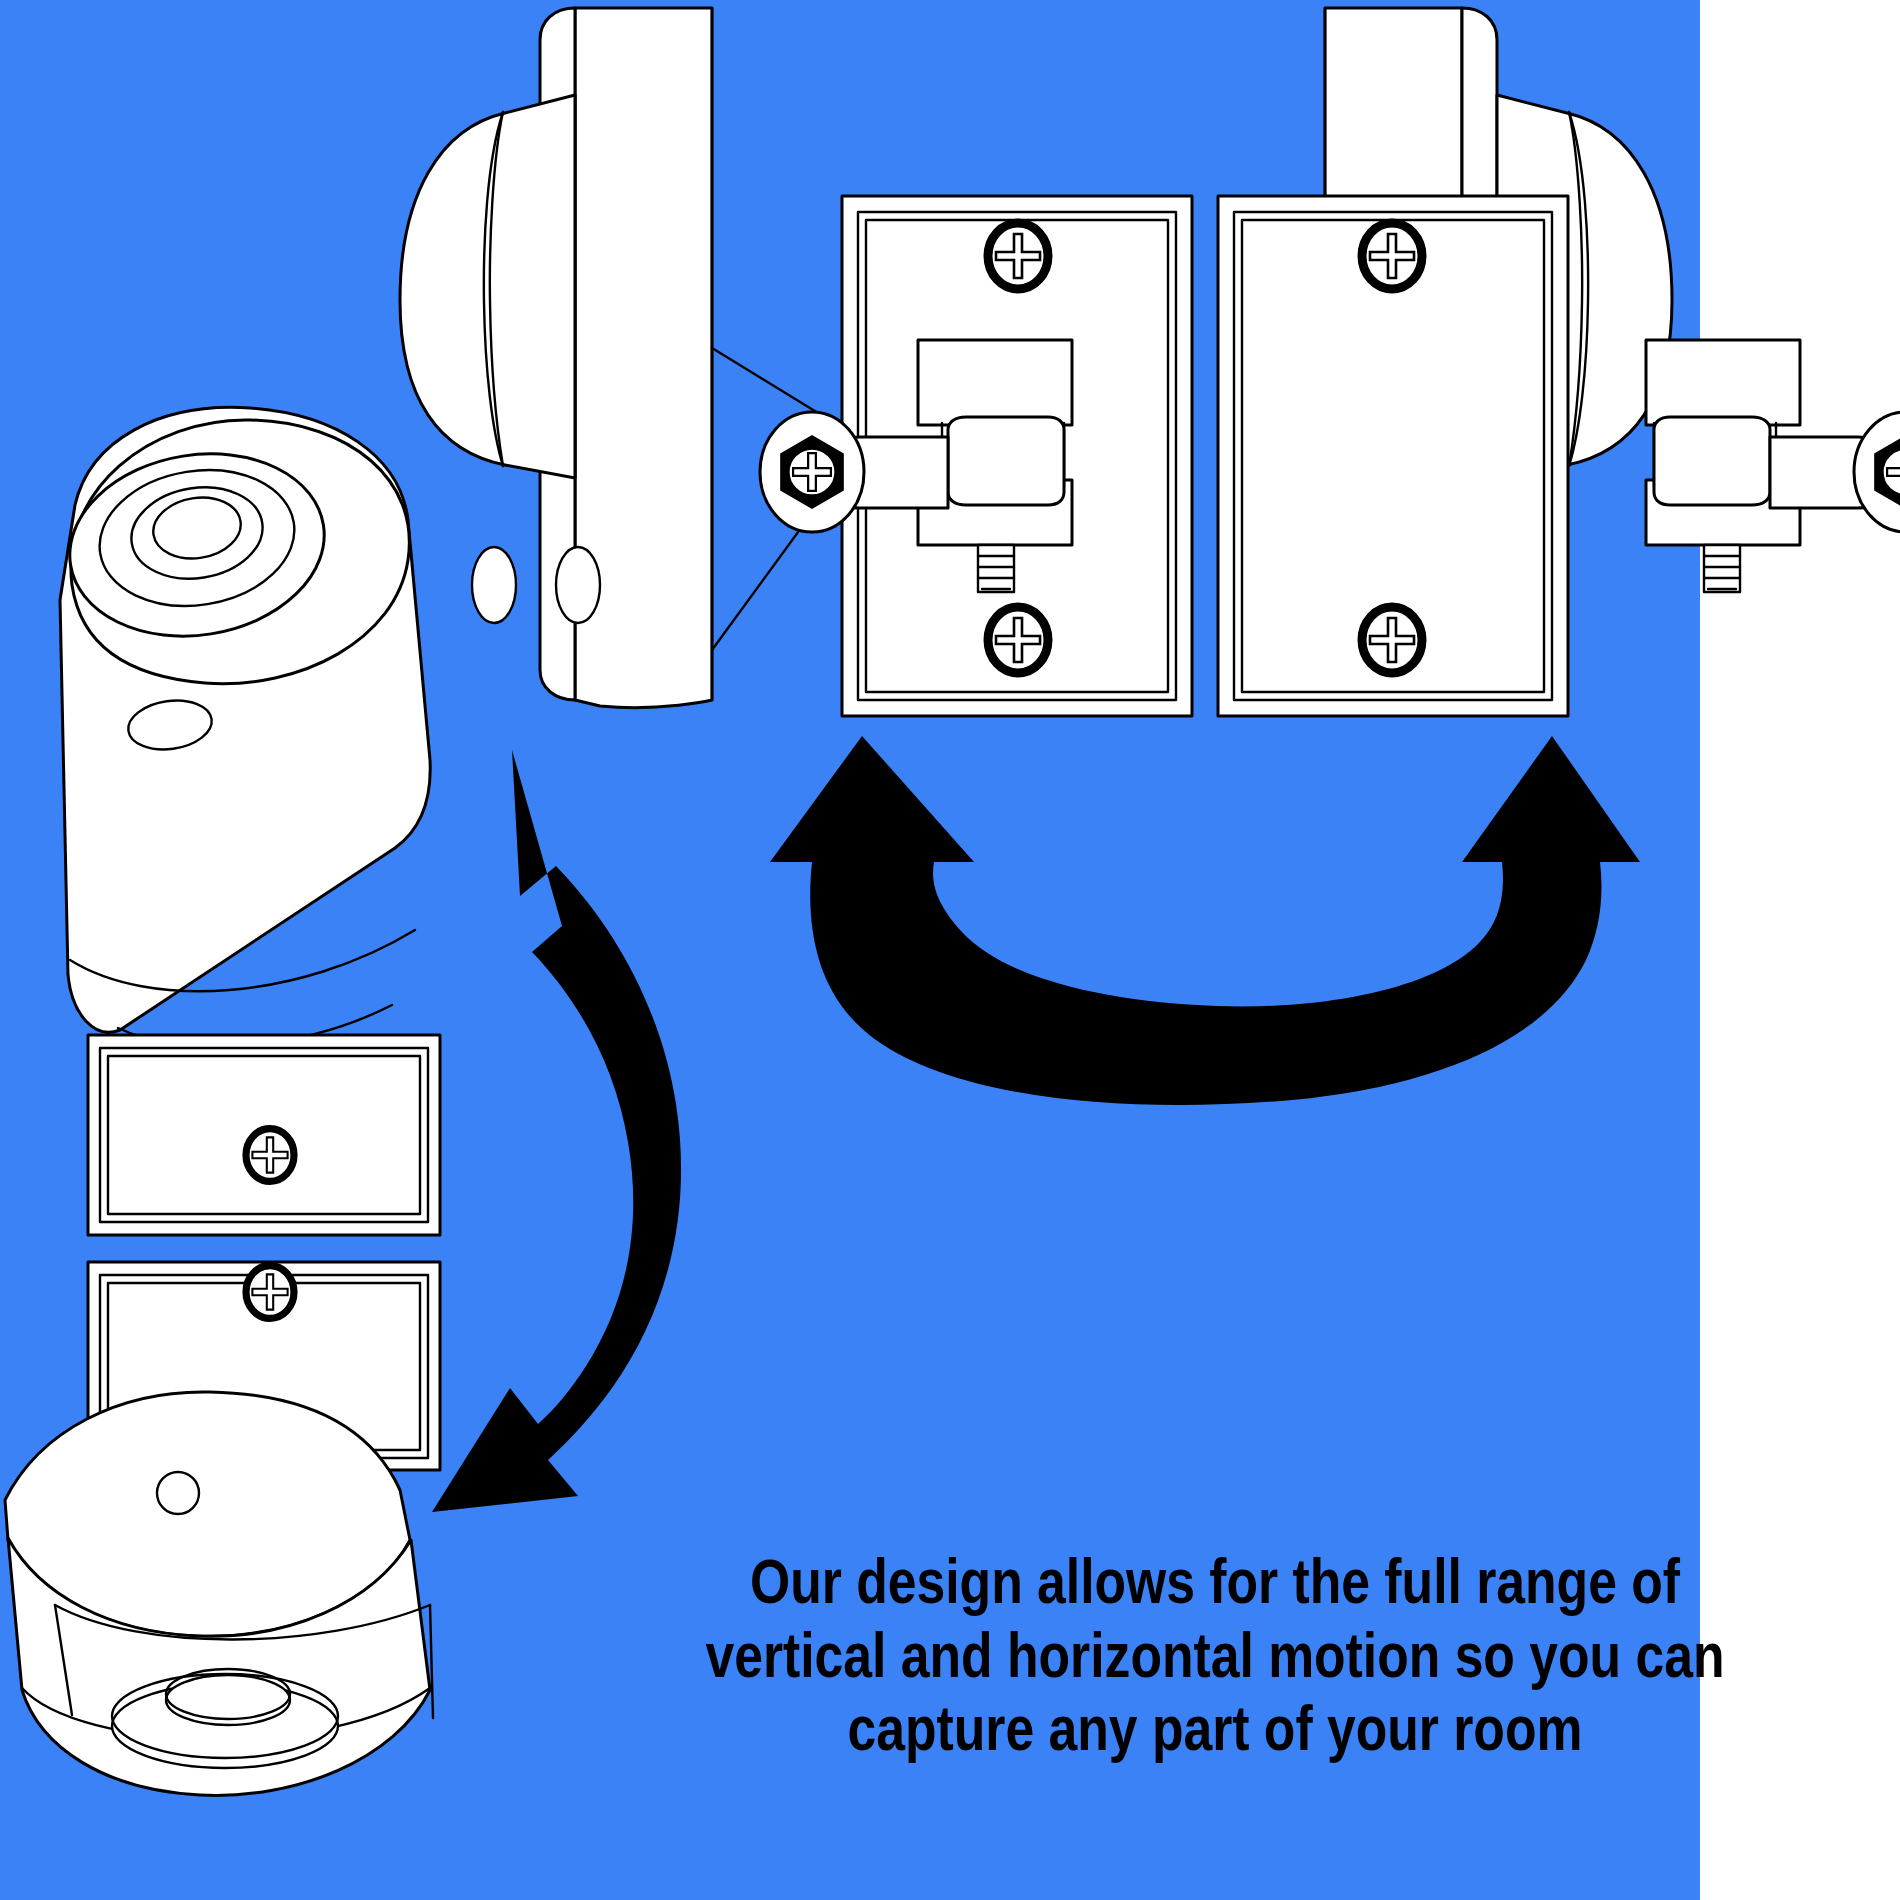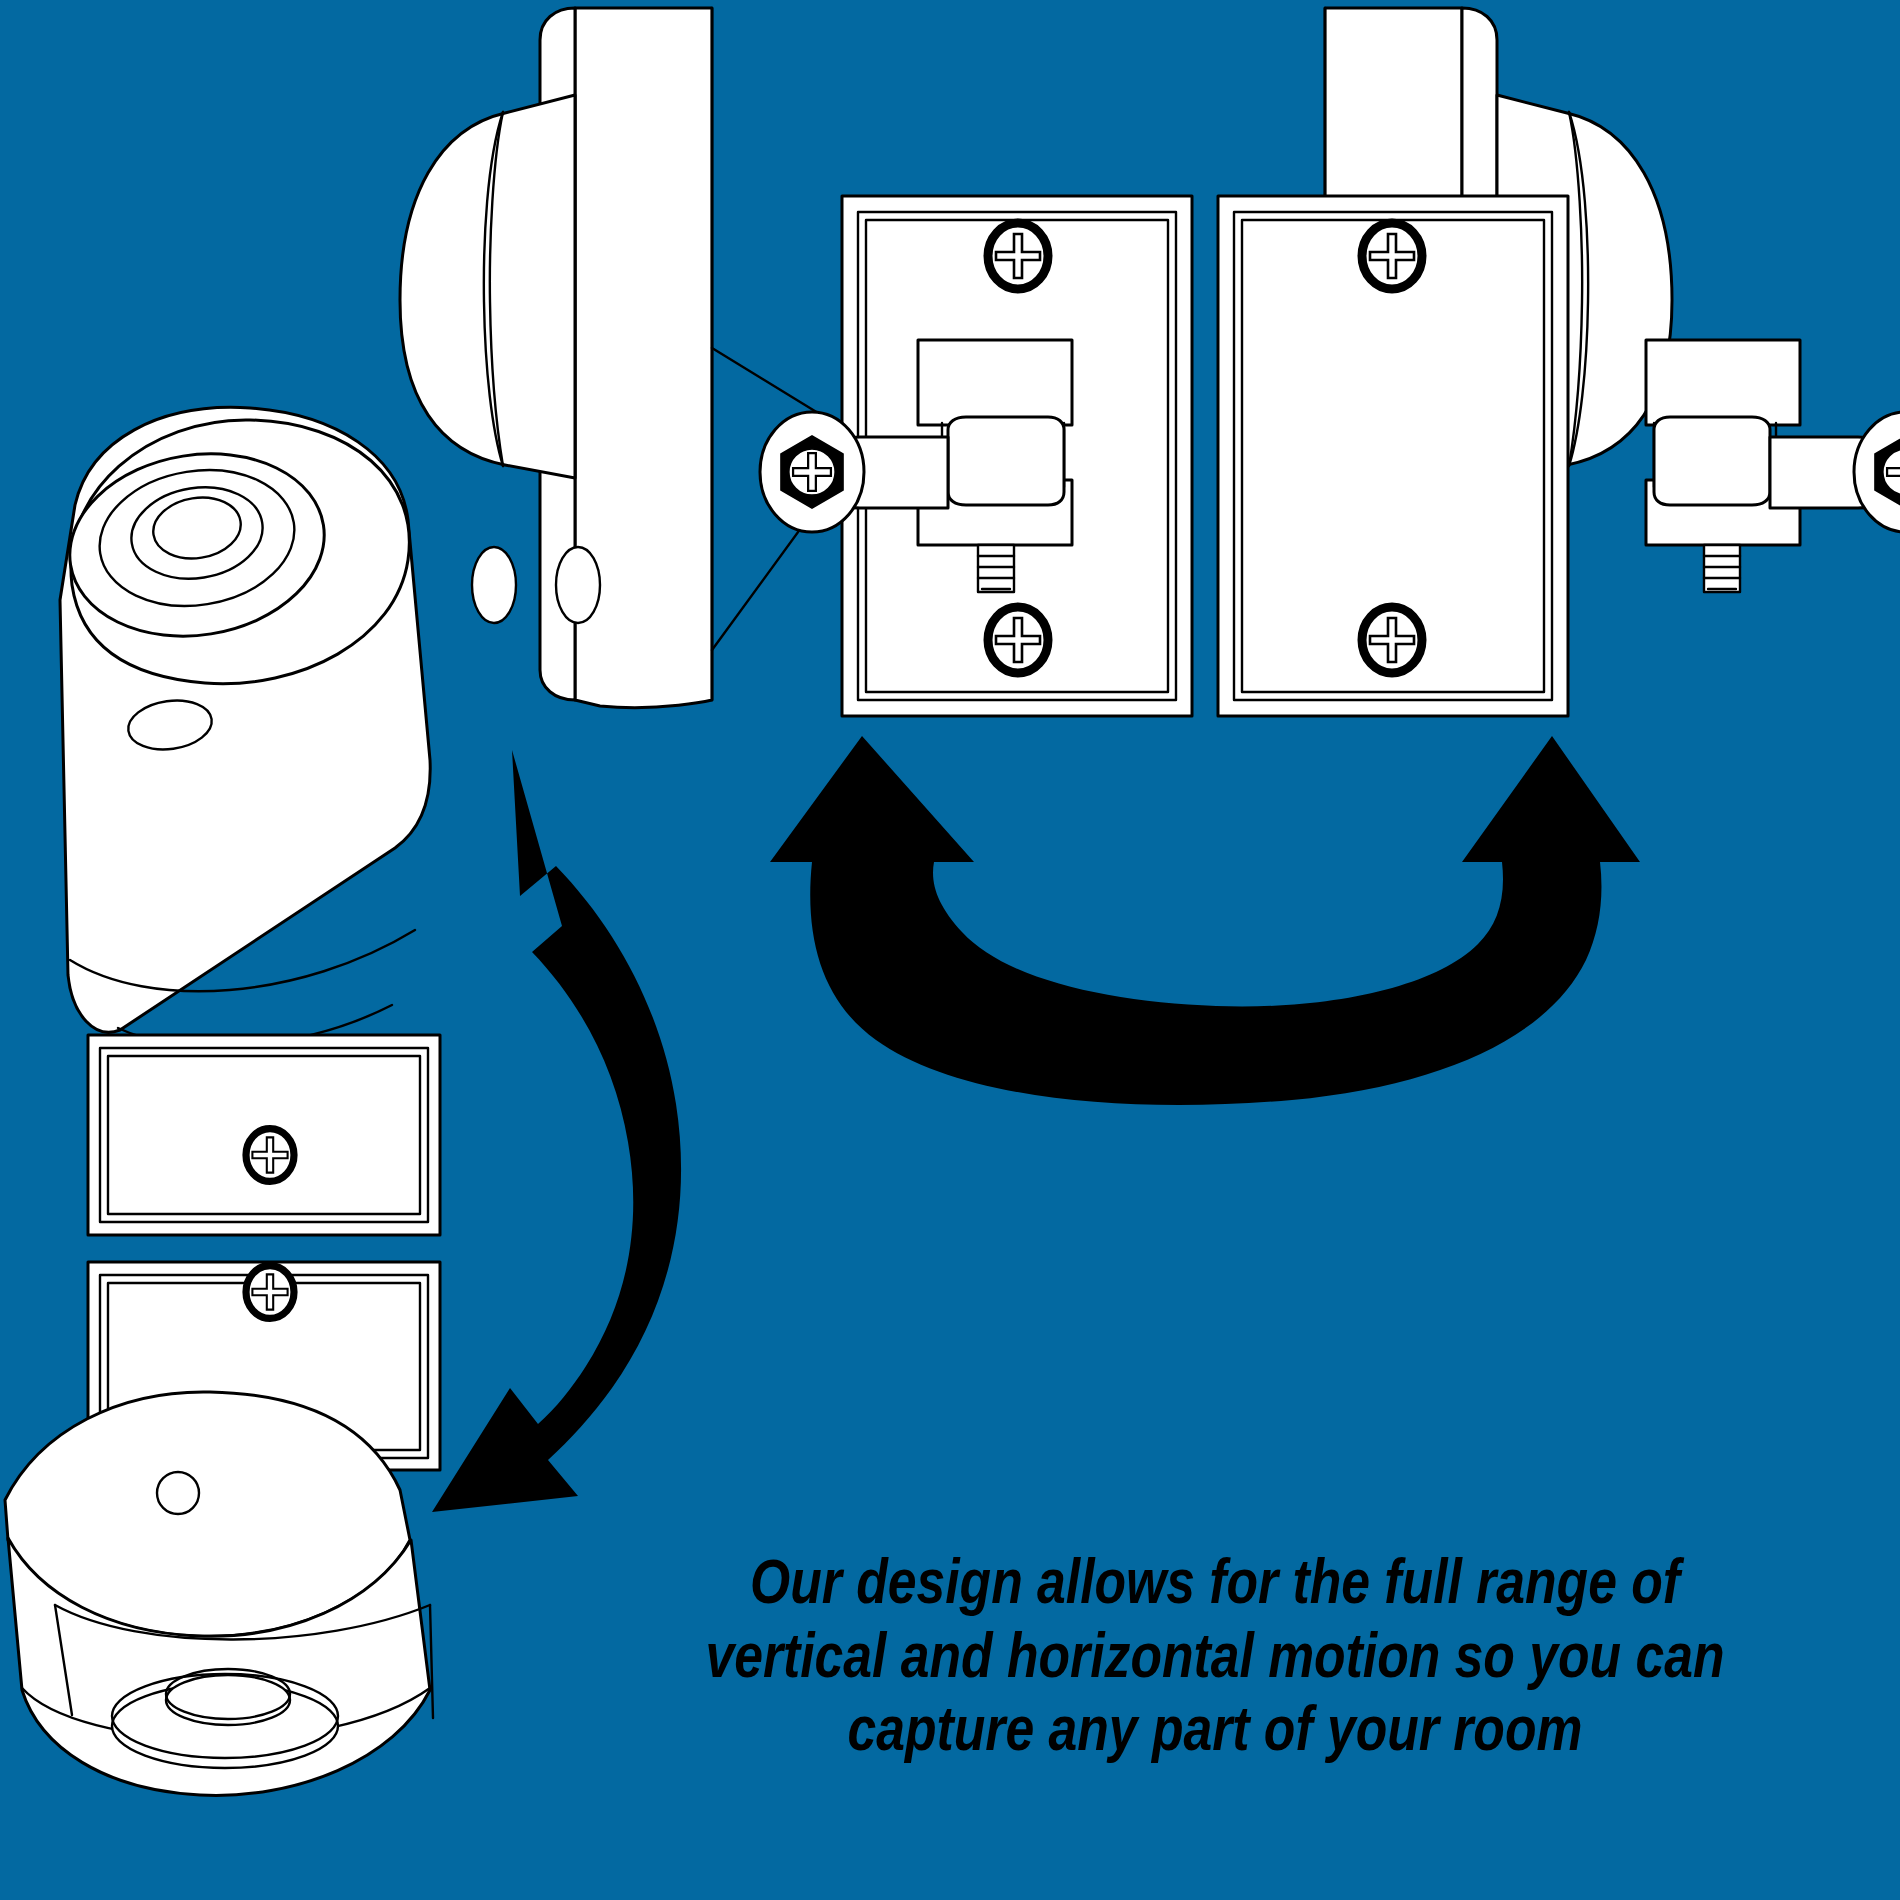--- a/index.html
+++ b/index.html
@@ -9,24 +9,23 @@
     background: #ffffff;
   }
   body {
     width: 1900px;
     height: 1900px;
     font-family: "Liberation Sans", sans-serif;
     overflow: hidden;
   }
   #diagram-root {
     position: relative;
-    width: 1900px;
+    width: 1700px;
     height: 1900px;
-    background: #0369a1;
-    font-style: italic;
+    background: #3b82f6;
   }
   svg.figure {
     position: absolute;
     top: 0;
     left: 0;
     width: 1900px;
     height: 1900px;
     display: block;
   }
   .ln-thin {

